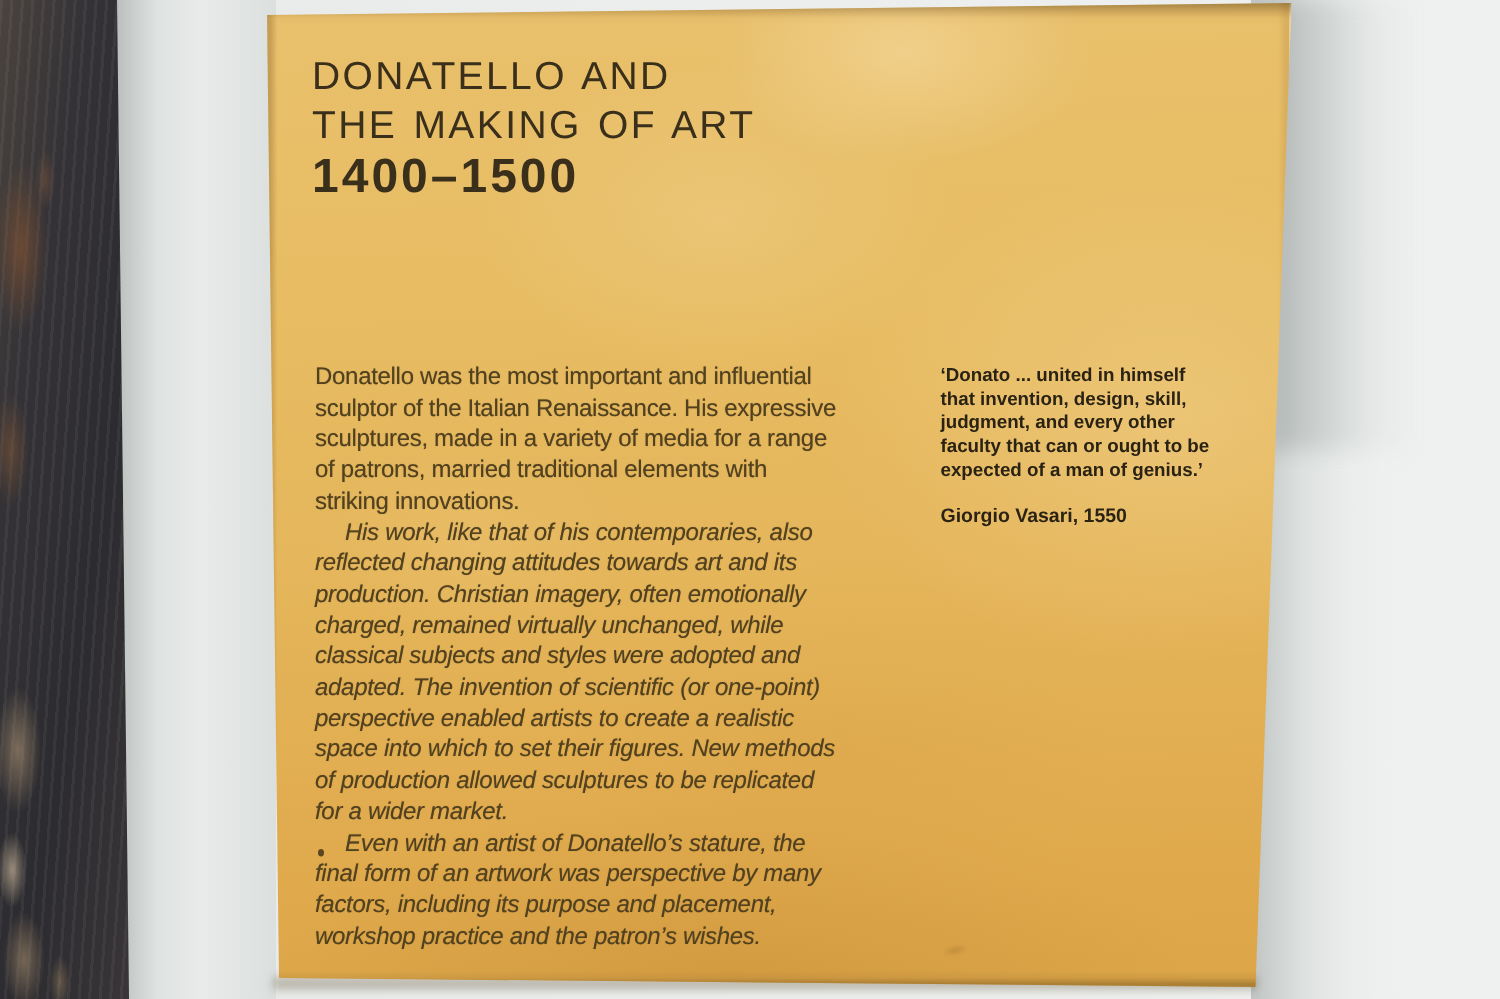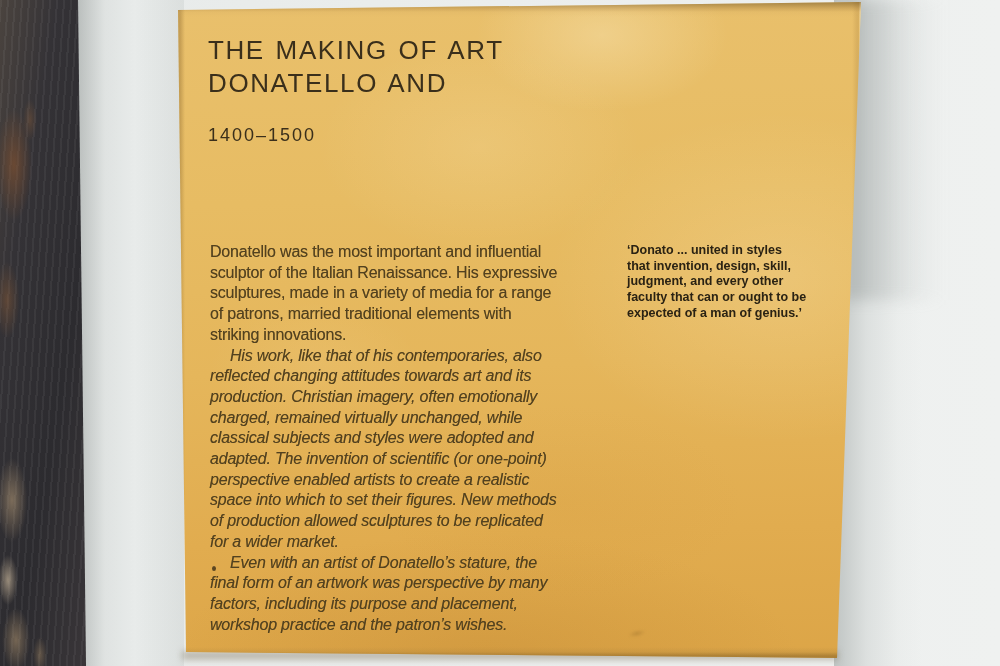--- a/index.html
+++ b/index.html
@@ -59,21 +59,21 @@
       radial-gradient(260px 140px at 56% 76%,rgba(198,138,48,.10),transparent 70%),
       radial-gradient(420px 170px at 45% 100%,rgba(172,112,34,.22),transparent 75%),
       linear-gradient(178deg,#e9c06c 0%,#e7bc63 30%,#e5b65b 55%,#e1ac4f 80%,#dca547 100%);
   }
   .title-block{position:absolute;left:30px;top:32px;color:#3a2f1b;}
   .title-line{
     font-size:26px;line-height:33px;font-weight:400;
     letter-spacing:1.6px;word-spacing:2px;
   }
   .date-range{
-    font-size:18px;line-height:31px;font-weight:400;letter-spacing:2px;margin-top:20px;
+    font-size:32px;line-height:31px;font-weight:700;letter-spacing:2px;margin-top:2px;
   }
   .body-col{
     position:absolute;left:32px;top:240px;width:410px;
     color:#52411f;font-size:16px;line-height:20.7px;letter-spacing:-0.2px;
     text-shadow:0 0 .6px rgba(82,65,31,.55);
   }
   .body-col p{margin:0;white-space:pre-line;}
   .body-col p.indented{text-indent:20px;font-style:italic;}
   .quote-col{
     position:absolute;left:449px;top:241px;width:210px;
@@ -99,22 +99,22 @@
   <div class="wall-left-shade"></div>
   <div class="wall-right-shade"></div>
   <div class="wall-right-shade-top"></div>
   <div class="panel-drop-shadow"></div>
 
   <div class="dark-edge"></div>
 
   <div class="panel">
 
     <div class="title-block">
+      <div class="title-line">DONATELLO AND</div>
       <div class="title-line">THE MAKING OF ART</div>
-      <div class="title-line">DONATELLO AND</div>
       <div class="date-range">1400–1500</div>
     </div>
 
     <div class="body-col">
       <p>Donatello was the most important and influential
 sculptor of the Italian Renaissance. His expressive
 sculptures, made in a variety of media for a range
 of patrons, married traditional elements with
 striking innovations.</p>
       <p class="indented">His work, like that of his contemporaries, also
@@ -127,25 +127,26 @@
 space into which to set their figures. New methods
 of production allowed sculptures to be replicated
 for a wider market.</p>
       <p class="indented">Even with an artist of Donatello’s stature, the
 final form of an artwork was perspective by many
 factors, including its purpose and placement,
 workshop practice and the patron’s wishes.</p>
     </div>
 
     <div class="quote-col">
-      <p class="quote-text">‘Donato ... united in styles
+      <p class="quote-text">‘Donato ... united in himself
 that invention, design, skill,
 judgment, and every other
 faculty that can or ought to be
 expected of a man of genius.’</p>
+      <div class="quote-attribution">Giorgio Vasari, 1550</div>
     </div>
 
     <div class="speck"></div>
     <div class="smudge"></div>
 
   </div>
 
 </div>
 
 </body></html>

